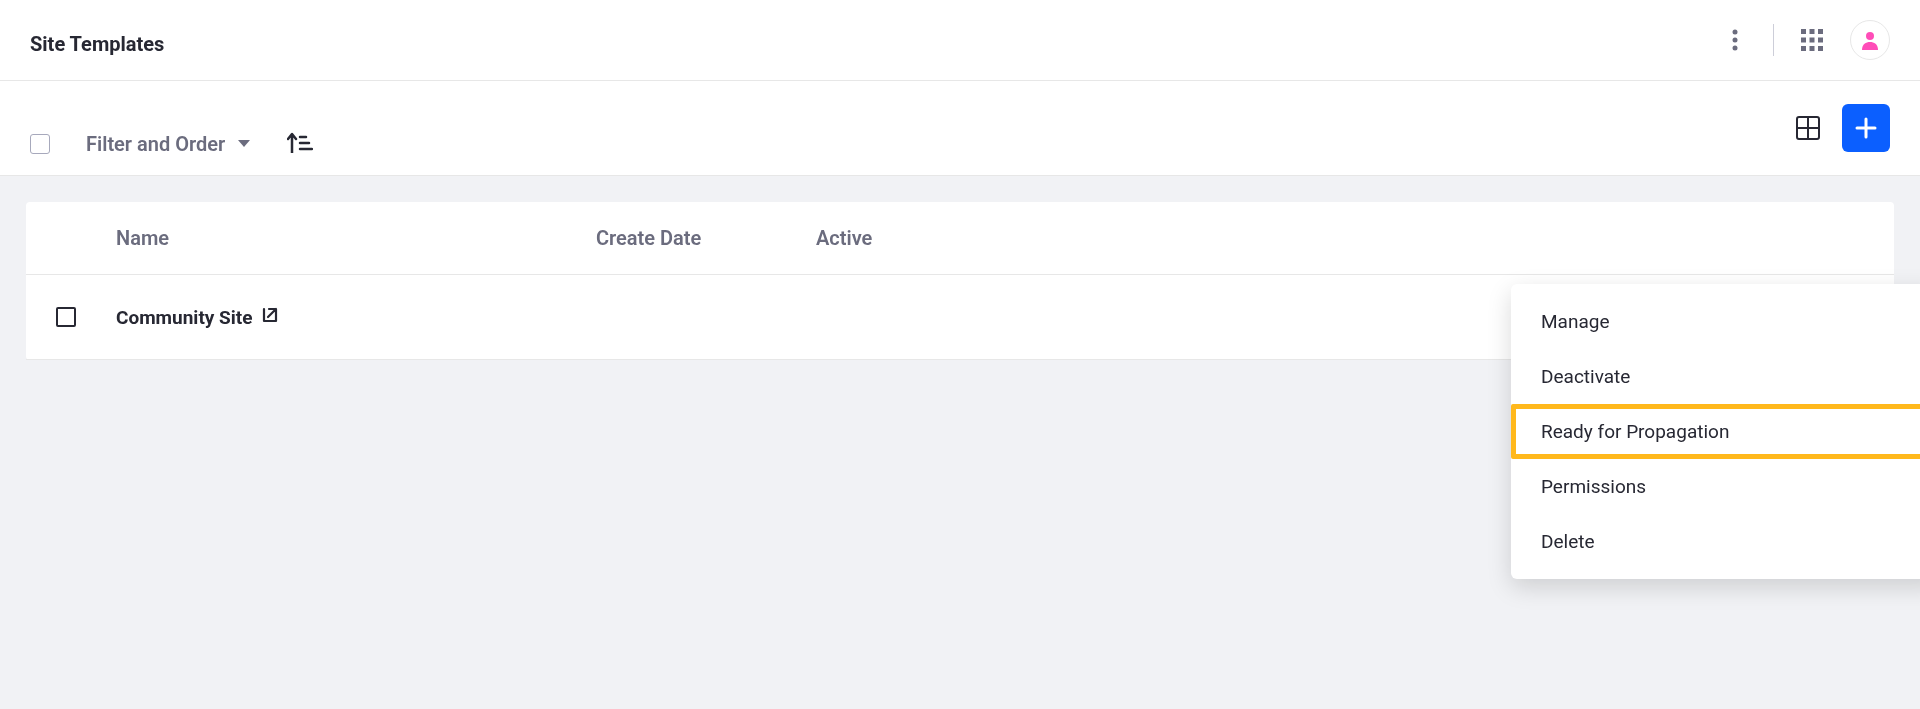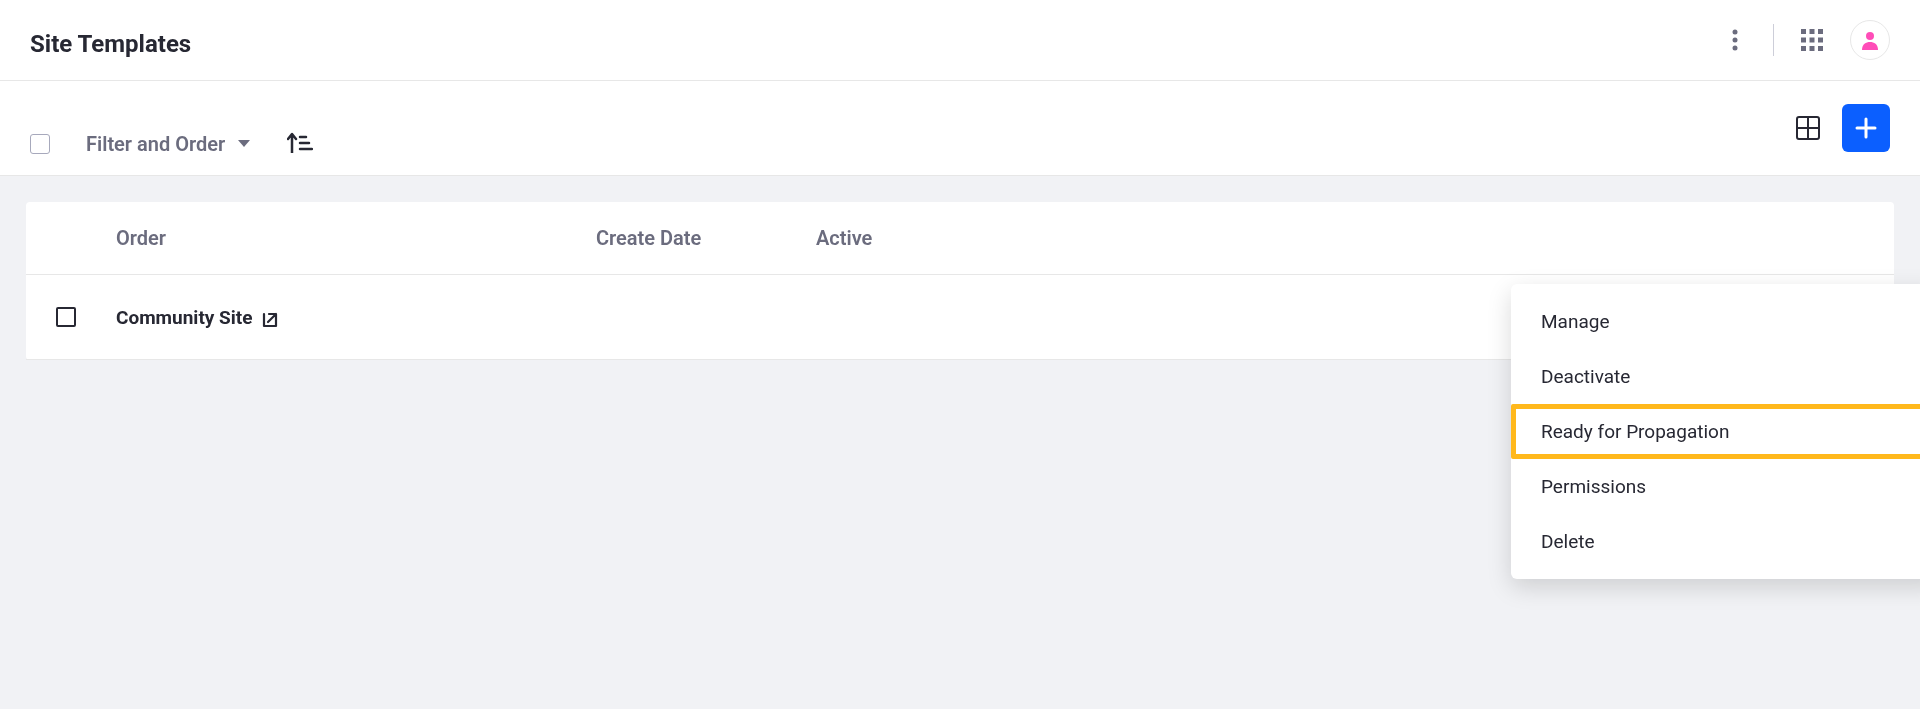--- a/index.html
+++ b/index.html
@@ -16,21 +16,21 @@
     }
     .header {
       display: flex;
       align-items: center;
       justify-content: space-between;
       padding: 20px 30px;
       border-bottom: 1px solid #e7e7e7;
       background: #fff;
     }
     .page-title {
-      font-size: 24px;
+      font-size: 20px;
       font-weight: 700;
       color: #272833;
       margin-top: 8px;
     }
     .header-actions {
       display: flex;
       align-items: center;
       gap: 18px;
     }
     .icon-btn {
@@ -161,21 +161,21 @@
       display: flex;
       align-items: center;
       padding: 24px 30px;
       border-bottom: 1px solid #e7e7e7;
     }
     .row-name {
       font-size: 19px;
       font-weight: 700;
       color: #272833;
       display: flex;
-      align-items: flex-end;
+      align-items: flex-start;
       gap: 8px;
     }
     .row-checkbox {
       width: 20px;
       height: 20px;
       border: 2px solid #272833;
       border-radius: 2px;
       cursor: pointer;
       background: #fff;
     }
@@ -281,21 +281,21 @@
         <line x1="3" y1="12" x2="21" y2="12" stroke="#fff" stroke-width="3" stroke-linecap="round"></line>
       </svg>
     </div>
   </div>
 </div>
 
 <div class="content-area">
   <div class="table-container">
     <div class="table-header">
       <div class="col-checkbox"></div>
-      <div class="col-name">Order</div>
+      <div class="col-name">Name</div>
       <div class="col-date">Create Date</div>
       <div class="col-active">Active</div>
       <div class="col-actions"></div>
     </div>
     <div class="table-row">
       <div class="col-checkbox">
         <div class="row-checkbox"></div>
       </div>
       <div class="col-name row-name">
         <span>Community Site</span>

